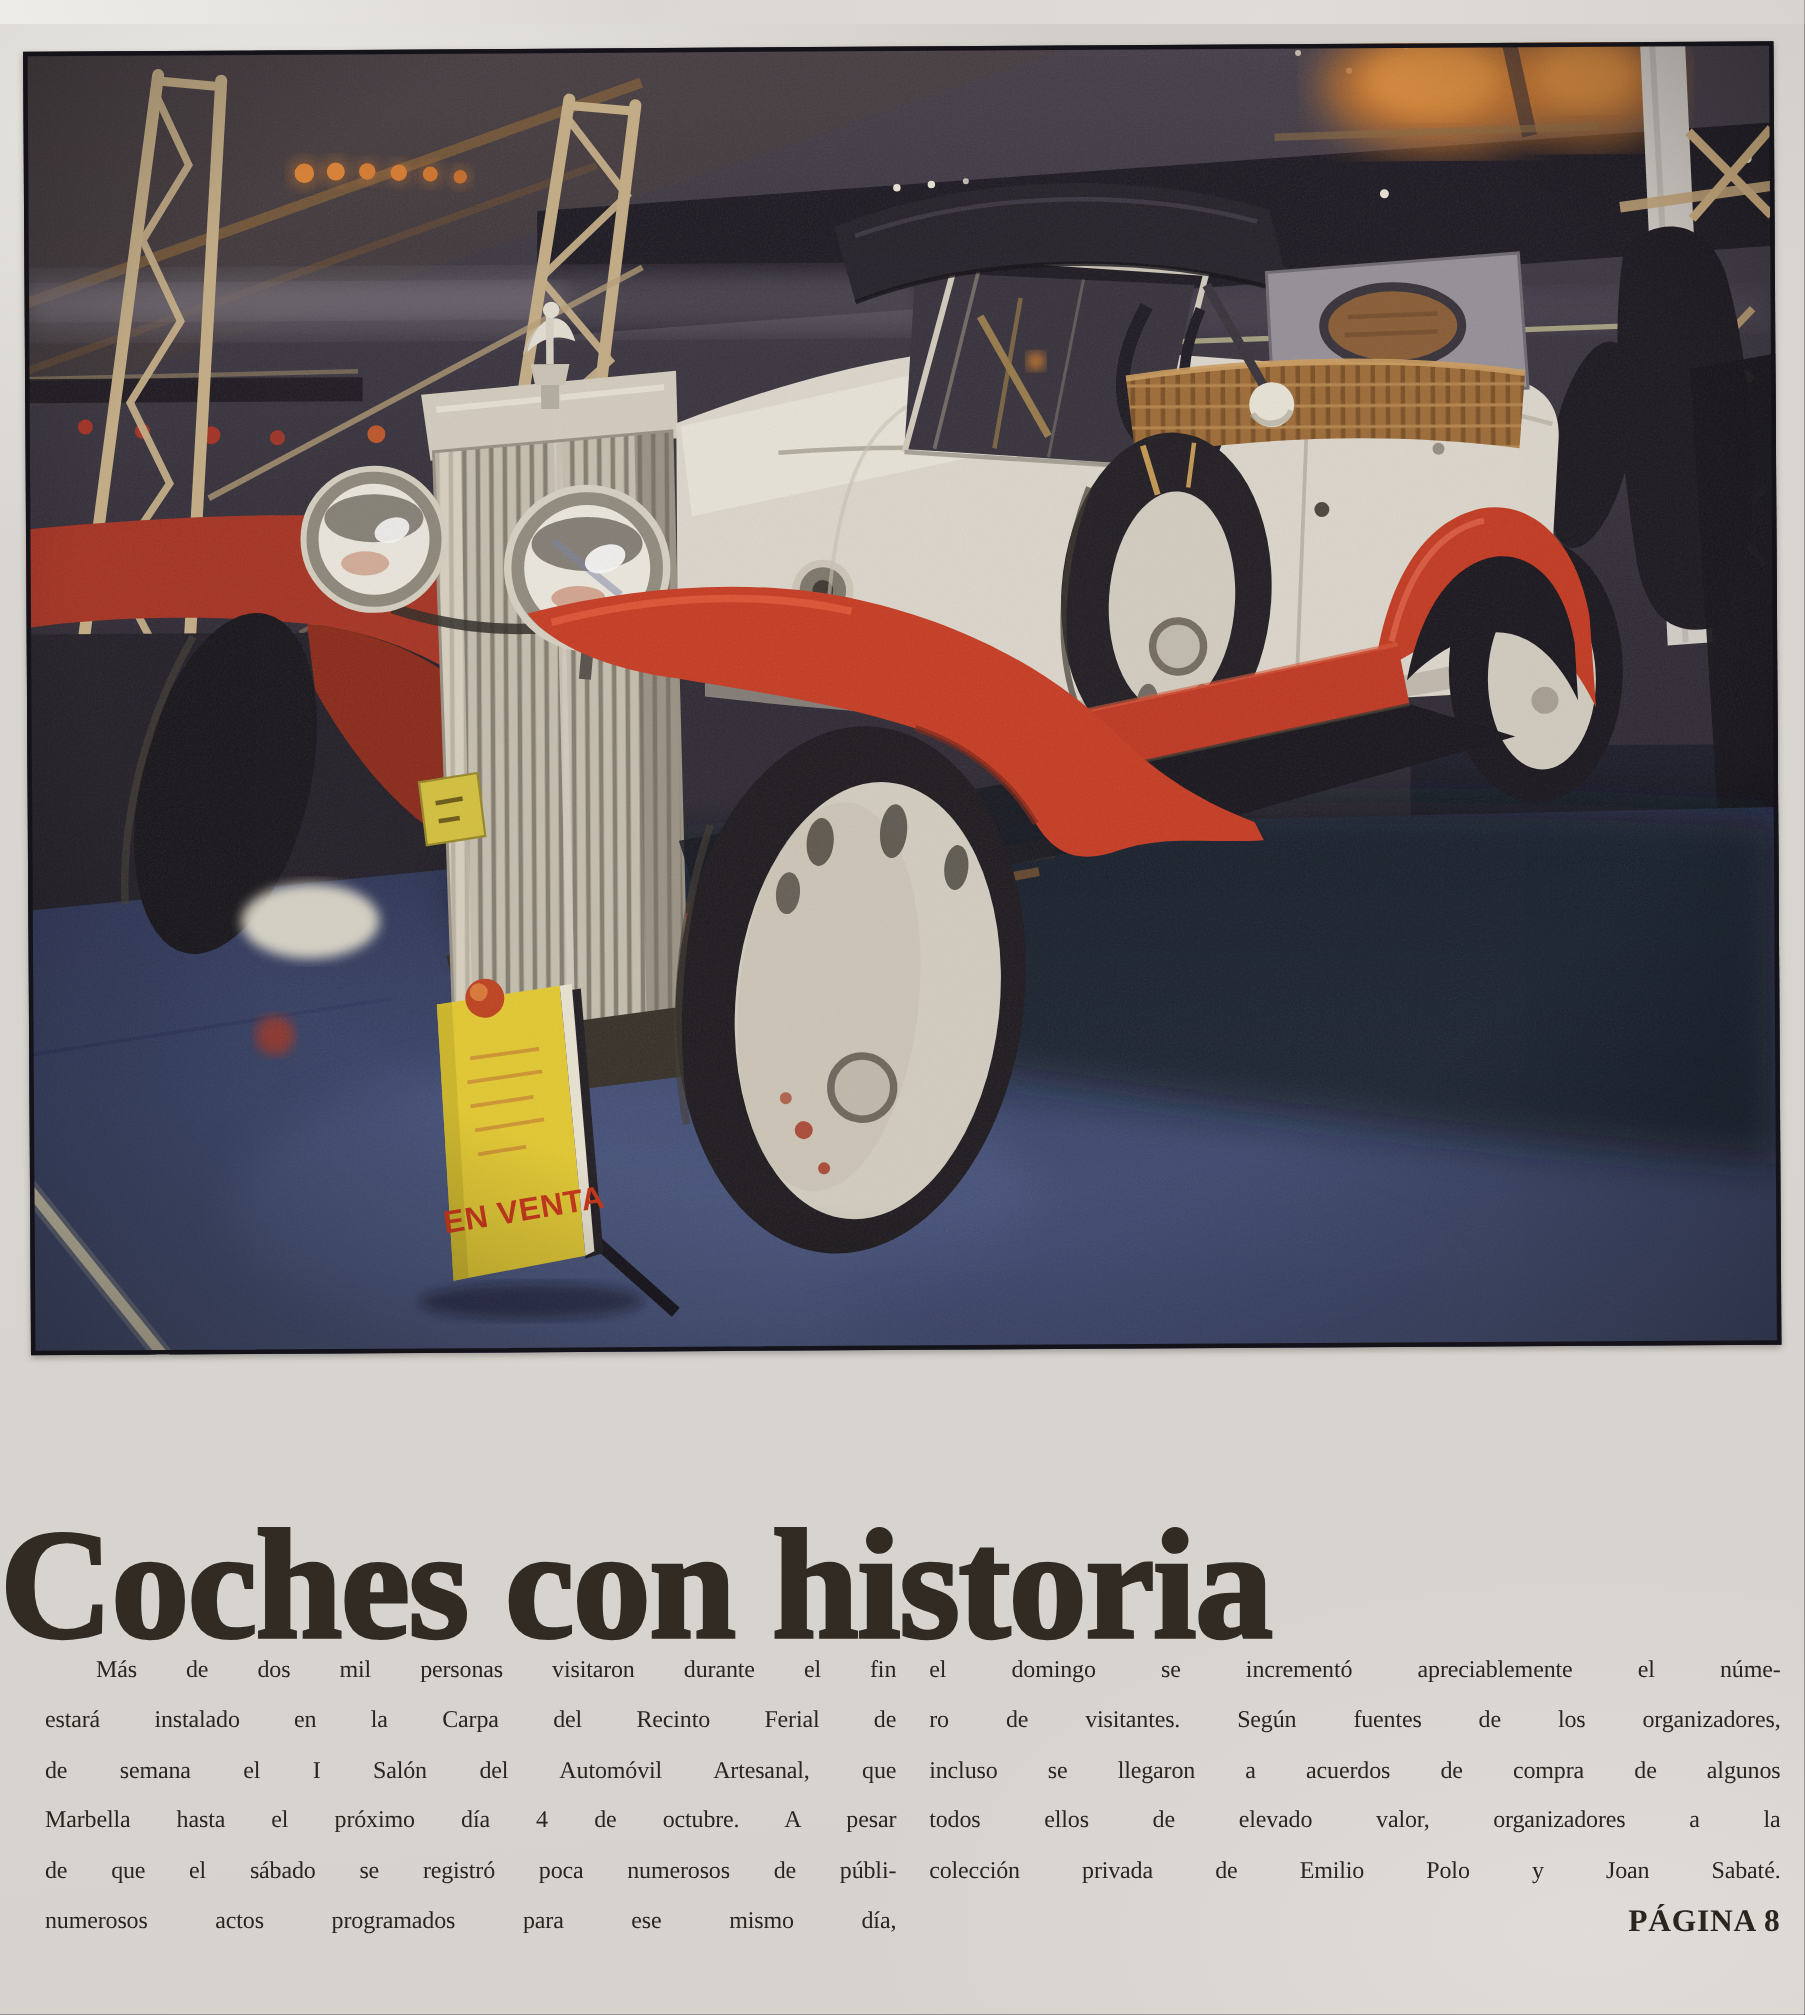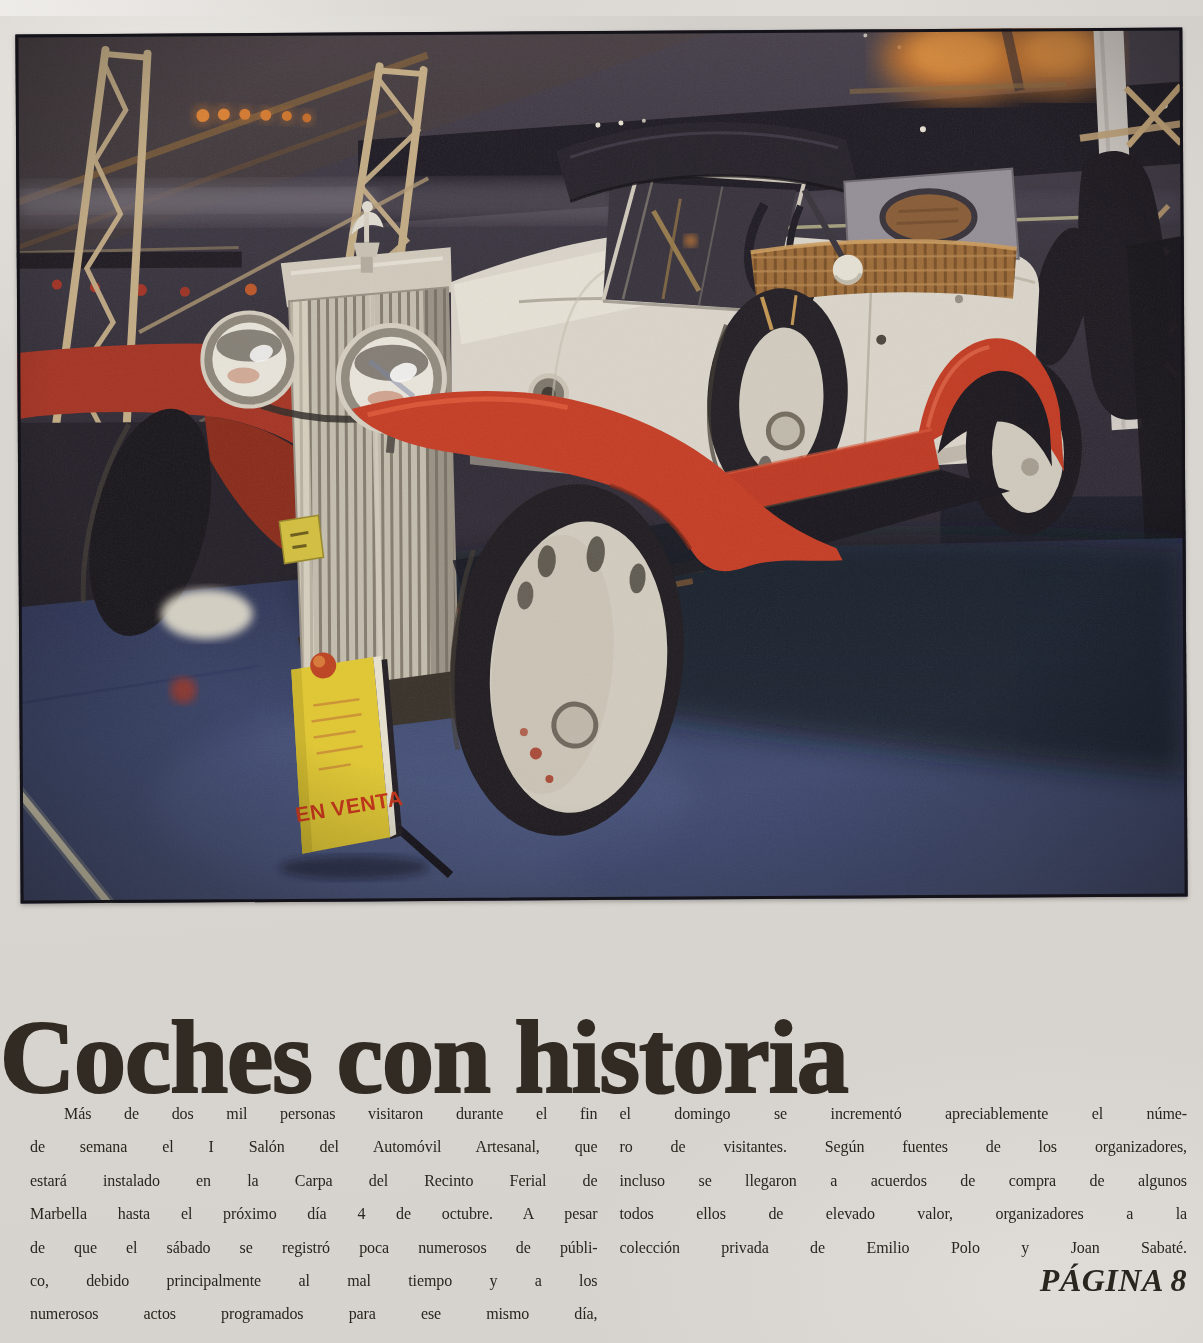--- a/index.html
+++ b/index.html
@@ -44,22 +44,22 @@
   }
   .col{flex:1;min-width:0;}
   .bline{
     font-size:16px;line-height:33.4px;color:#29251f;
     text-align:justify;text-align-last:justify;
     letter-spacing:-0.1px;
     white-space:nowrap0;
   }
   .bline.indent{text-indent:34px;}
   .pagina{
-    font-size:32px;line-height:33.4px;font-weight:700;
-    color:#29251f;text-align:right;letter-spacing:.5px;font-style:italic;
+    font-size:21px;line-height:33.4px;font-weight:700;
+    color:#29251f;text-align:right;letter-spacing:.5px;
   }
 </style>
 </head>
 <body>
 
 <div class="paper"></div>
 <div class="paper-top-edge"></div>
 
 <div class="photo-wrap">
 <svg viewBox="18 32 1167 868" preserveAspectRatio="none" xmlns="http://www.w3.org/2000/svg">
@@ -387,25 +387,24 @@
   <rect x="18" y="32" width="1167" height="868" fill="url(#vig)"></rect>
   <rect x="19.5" y="33.5" width="1164" height="865" fill="none" stroke="#15131a" stroke-width="3"></rect>
 </svg>
 </div>
 
 <h1 class="headline">Coches con historia</h1>
 
 <div class="columns">
   <div class="col">
     <div class="bline indent">Más de dos mil personas visitaron durante el fin</div>
+    <div class="bline">estará instalado en la Carpa del Recinto Ferial de</div>
     <div class="bline">de semana el I Salón del Automóvil Artesanal, que</div>
-    <div class="bline">estará instalado en la Carpa del Recinto Ferial de</div>
     <div class="bline">Marbella hasta el próximo día 4 de octubre. A pesar</div>
     <div class="bline">de que el sábado se registró poca numerosos de públi-</div>
-    <div class="bline">co, debido principalmente al mal tiempo y a los</div>
     <div class="bline">numerosos actos programados para ese mismo día,</div>
   </div>
   <div class="col">
     <div class="bline">el domingo se incrementó apreciablemente el núme-</div>
     <div class="bline">ro de visitantes. Según fuentes de los organizadores,</div>
     <div class="bline">incluso se llegaron a acuerdos de compra de algunos</div>
     <div class="bline">todos ellos de elevado valor, organizadores a la</div>
     <div class="bline">colección privada de Emilio Polo y Joan Sabaté.</div>
     <div class="pagina">PÁGINA 8</div>
   </div>

